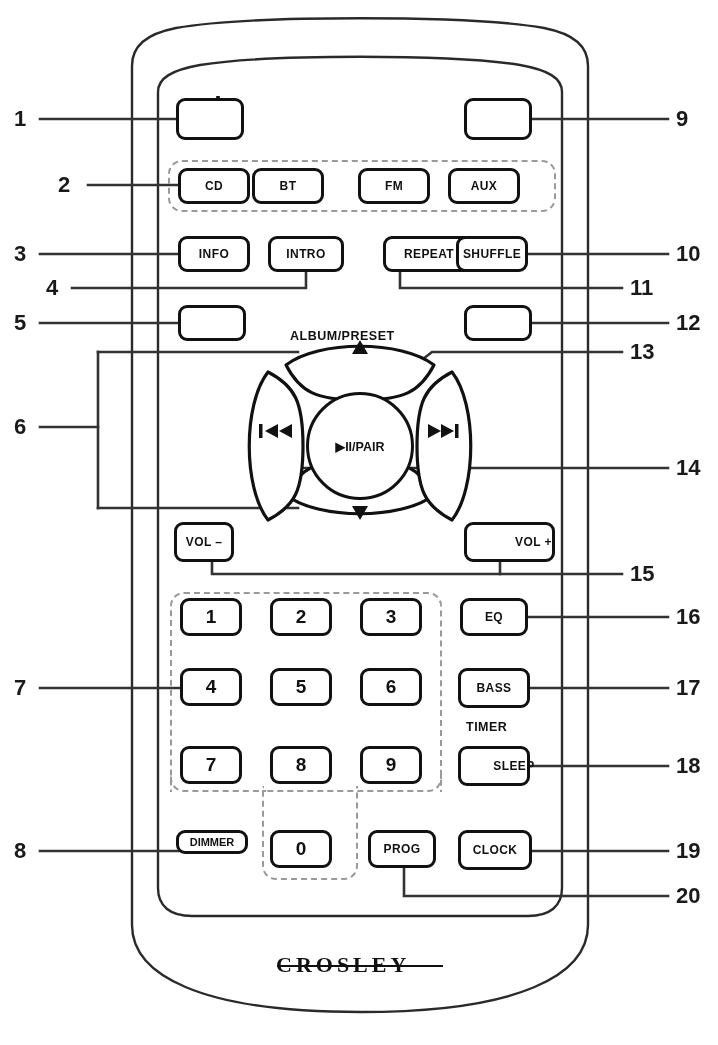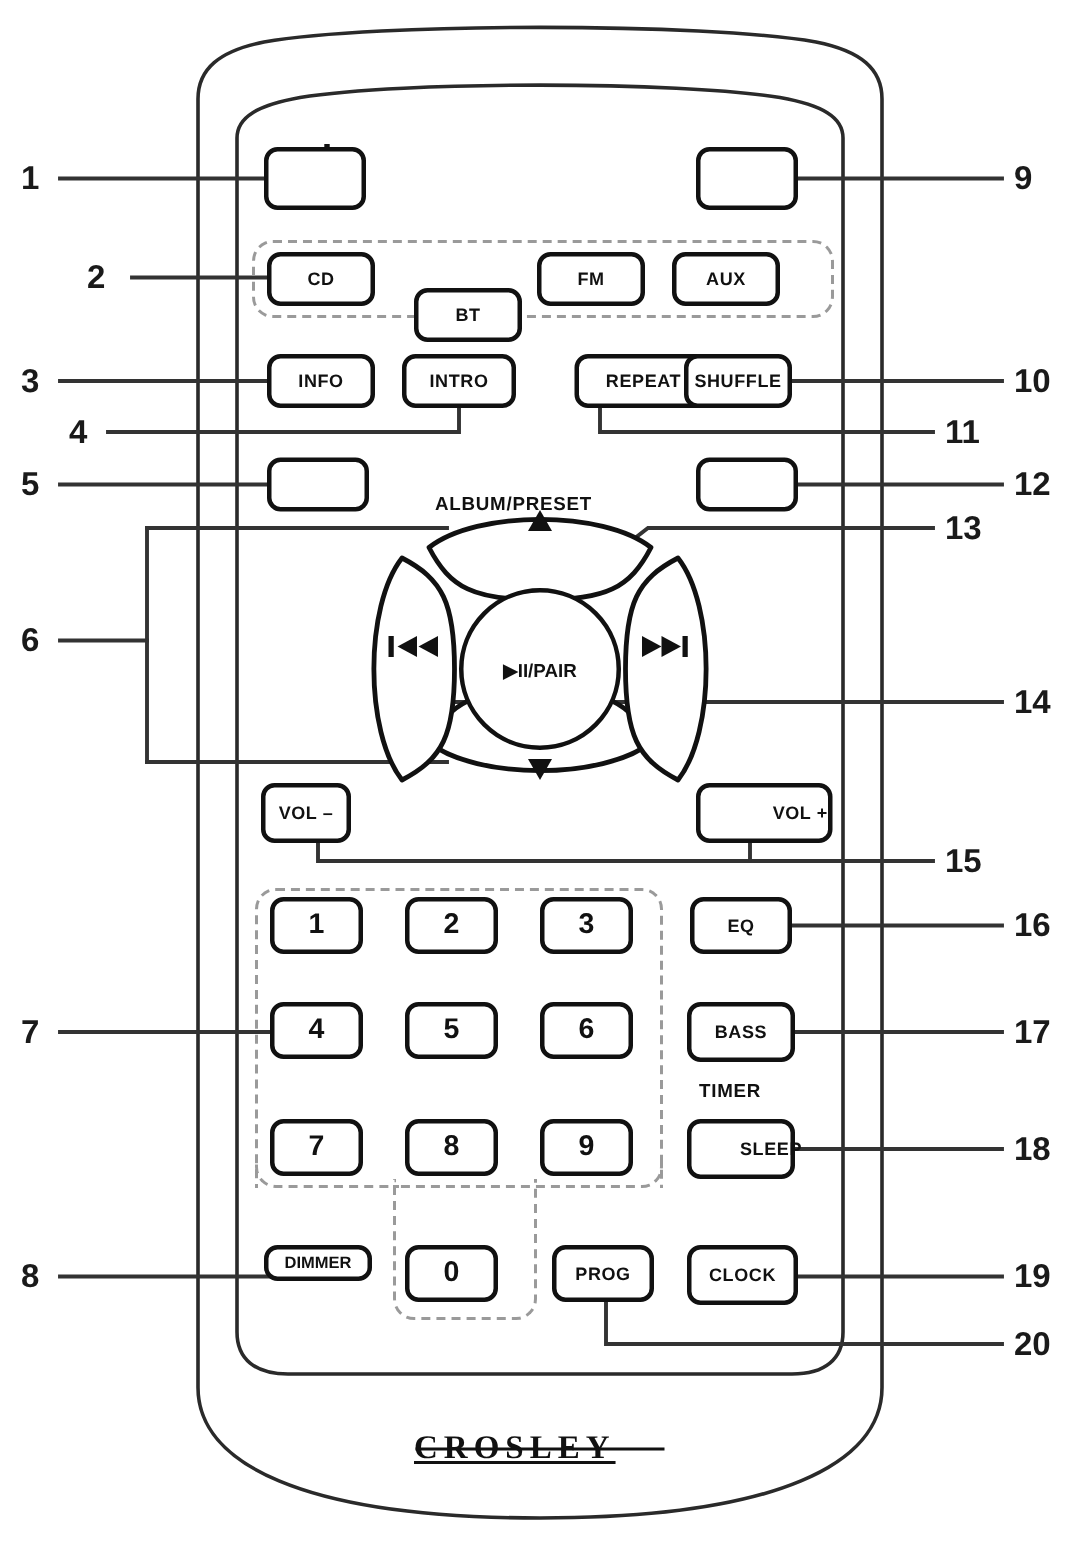--- a/index.html
+++ b/index.html
@@ -31,21 +31,21 @@
               font-family:"Liberation Sans",sans-serif;}
 
   
   .centerbtn{position:absolute;box-sizing:border-box;border:3px solid #111;
              border-radius:50%;background:#fff;display:flex;align-items:center;
              justify-content:center;font-size:12.5px;font-weight:700;
              letter-spacing:0;color:#111;font-family:"Liberation Sans",sans-serif;}
 
   
   .brand{position:absolute;font-size:22px;font-weight:700;letter-spacing:4px;
-         color:#111;font-family:"Liberation Serif",serif;white-space:nowrap;text-decoration:underline;}
+         color:#111;font-family:"Liberation Serif",serif;white-space:nowrap;}
 </style>
 </head>
 <body>
 
 <div id="stage">
 
   <svg class="layer" viewBox="0 0 718 1045">
 
     <path d="M132 66 C 132 46, 146 34, 176 28 C 250 15, 470 15, 544 28
              C 574 34, 588 46, 588 66 L 588 925
@@ -161,21 +161,21 @@
 
   <div class="dgroup" style="left:170px;top:592px;width:272px;height:200px;border-bottom:none;border-radius:14px 14px 0 0;"></div>
   <div class="dgroup" style="left:170px;top:772px;width:96px;height:20px;border-top:none;border-right:none;border-radius:0 0 0 14px;"></div>
   <div class="dgroup" style="left:262px;top:772px;width:180px;height:20px;border-top:none;border-left:none;border-radius:0 0 14px 0;"></div>
   <div class="dgroup" style="left:262px;top:786px;width:96px;height:94px;border-top:none;border-radius:0 0 14px 14px;"></div>
 
   <div class="btn" style="left:176px;top:98px;width:68px;height:42px;"></div>
   <div class="btn" style="left:464px;top:98px;width:68px;height:42px;"></div>
 
   <div class="btn sm" style="left:178px;top:168px;width:72px;height:36px;">CD</div>
-  <div class="btn sm" style="left:276px;top:168px;width:72px;height:36px;margin-top:24px;">BT</div>
+  <div class="btn sm" style="left:252px;top:168px;width:72px;height:36px;">BT</div>
   <div class="btn sm" style="left:358px;top:168px;width:72px;height:36px;">FM</div>
   <div class="btn sm" style="left:448px;top:168px;width:72px;height:36px;">AUX</div>
 
   <div class="btn sm" style="left:178px;top:236px;width:72px;height:36px;">INFO</div>
   <div class="btn sm" style="left:268px;top:236px;width:76px;height:36px;">INTRO</div>
   <div class="btn sm" style="left:383px;top:236px;width:92px;height:36px;">REPEAT</div>
   <div class="btn sm" style="left:456px;top:236px;width:72px;height:36px;overflow:visible;">SHUFFLE</div>
 
   <div class="btn" style="left:178px;top:305px;width:68px;height:36px;"></div>
   <div class="btn" style="left:464px;top:305px;width:68px;height:36px;"></div>

